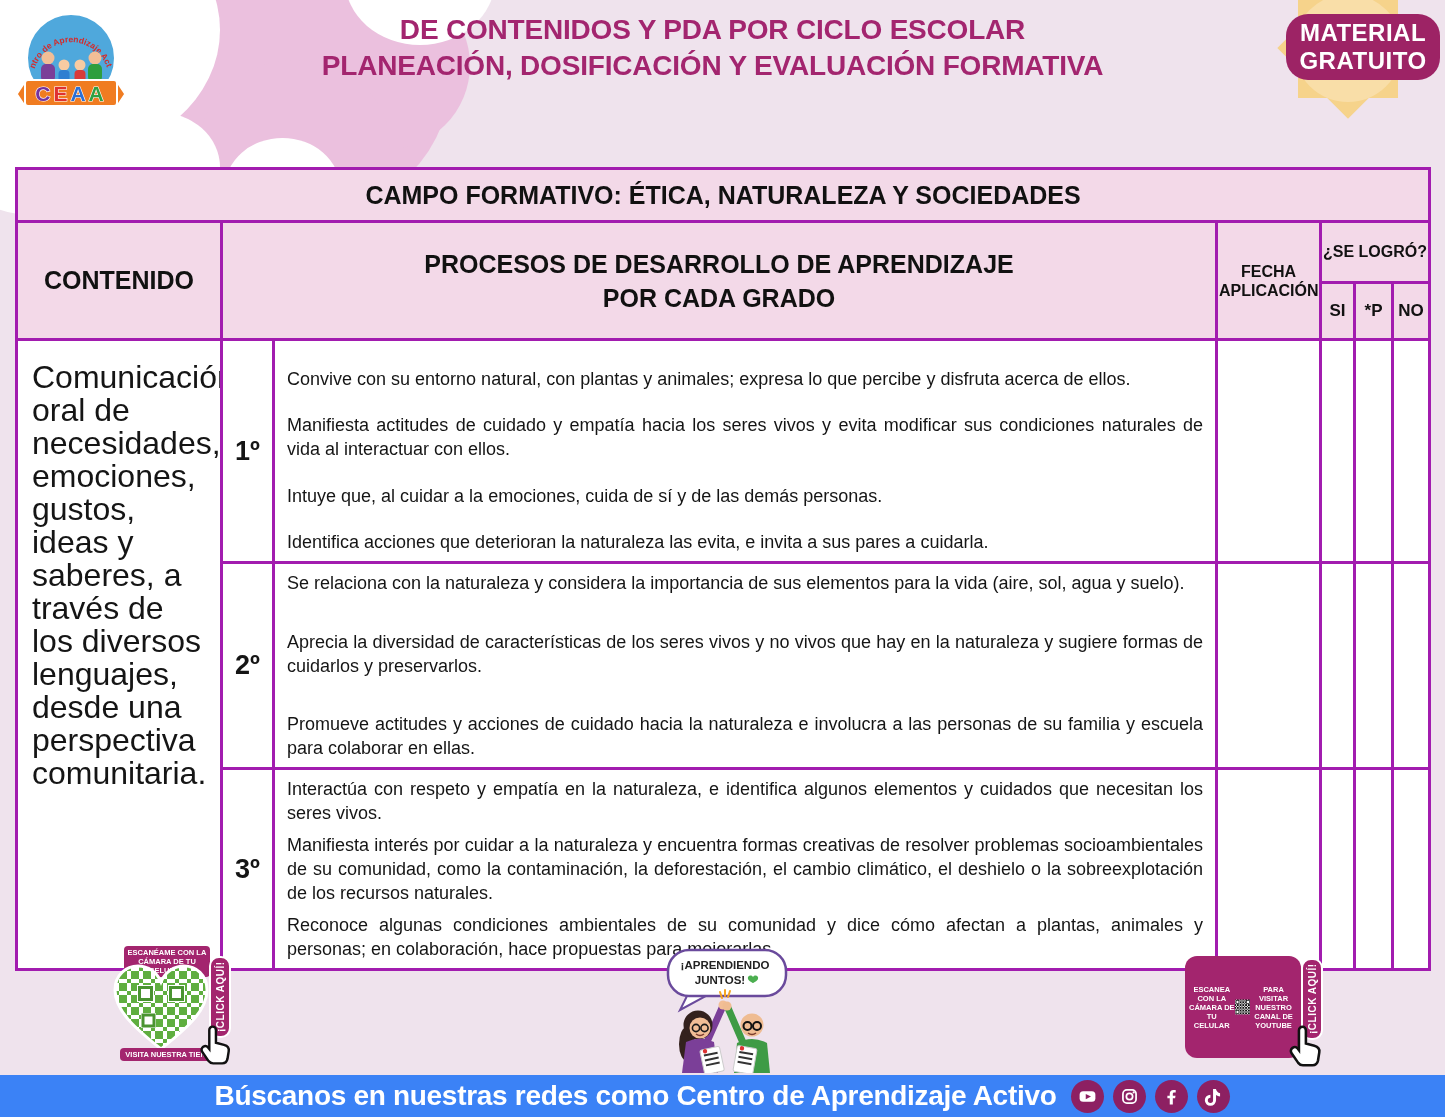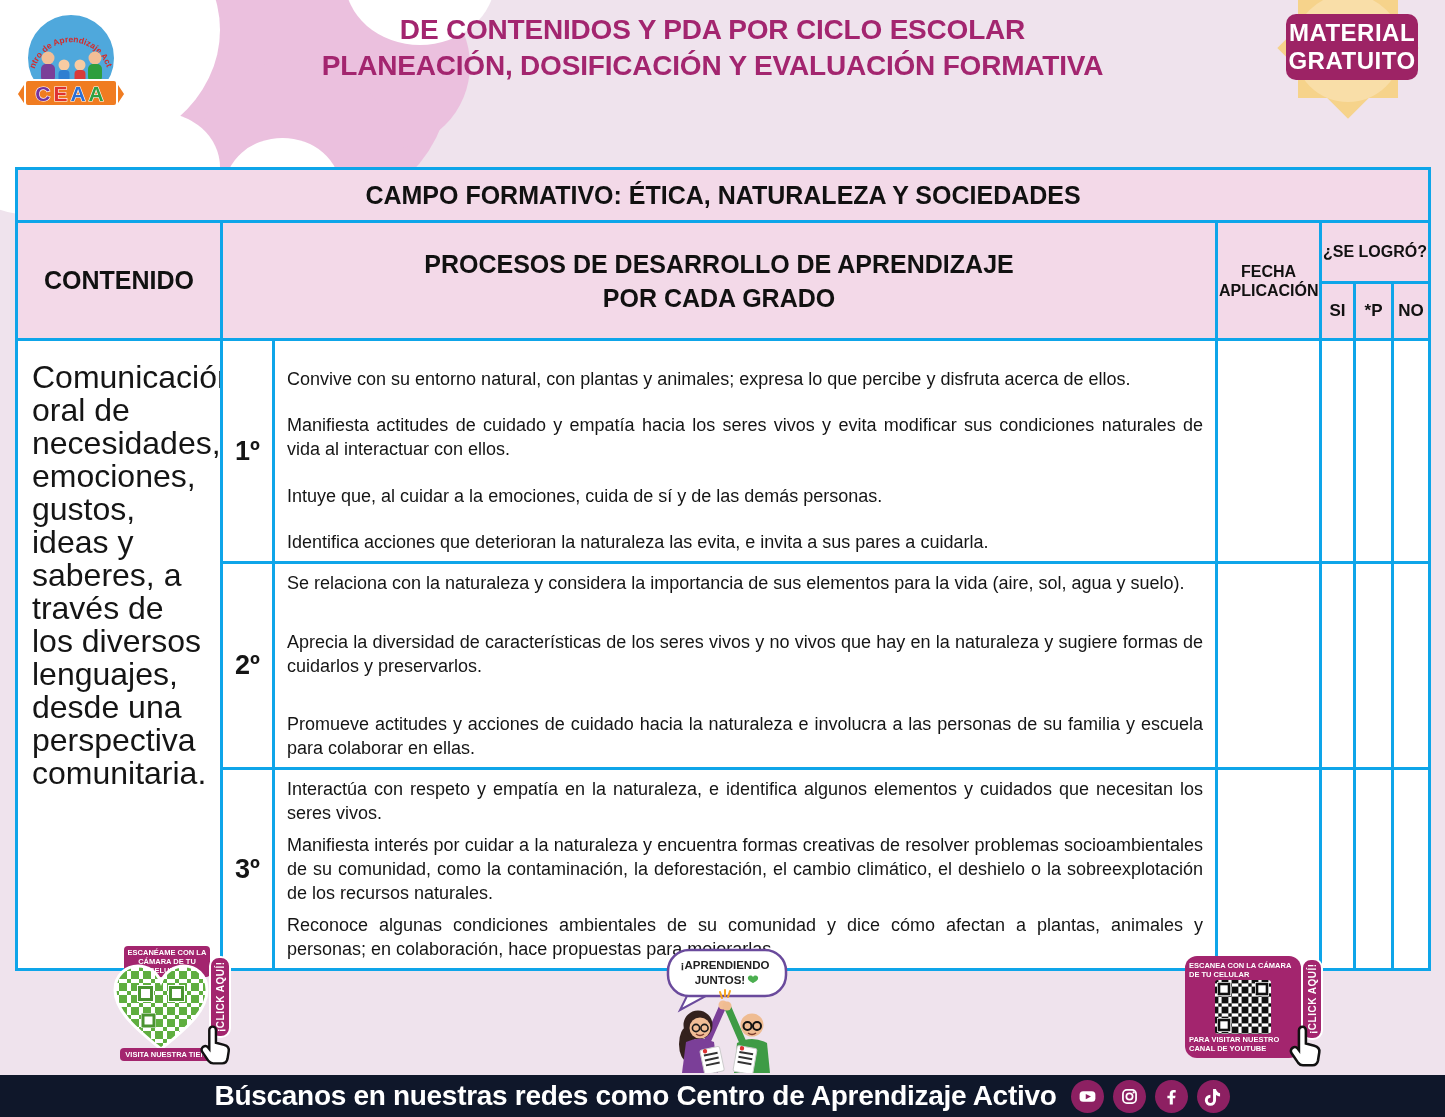--- a/index.html
+++ b/index.html
@@ -11,27 +11,27 @@
   .cloud.pink{background:#EBC0DE;}
   .cloud.white{background:#FFFFFF;}
 
   .logo-card{position:absolute;left:15px;top:8px;width:112px;height:106px;background:#fff;
              border-radius:18px;box-shadow:0 0 0 2px #fff;}
 
   .title{position:absolute;left:150px;right:170px;top:12px;text-align:center;
          color:#A3256F;font-weight:800;font-size:28px;line-height:36px;letter-spacing:-0.2px;}
 
   .sun{position:absolute;left:1268px;top:-32px;width:160px;height:160px;}
-  .badge{position:absolute;left:1286px;top:14px;width:132px;height:66px;background:#9D2365;
-         border-radius:10px;display:flex;flex-direction:column;align-items:center;justify-content:center;
+  .badge{position:absolute;left:1286px;top:14px;width:154px;height:66px;background:#9D2365;
+         border-radius:22px;display:flex;flex-direction:column;align-items:center;justify-content:center;
          color:#fff;font-weight:800;font-size:24px;line-height:28px;letter-spacing:.5px;}
 
   
   table.main{position:absolute;left:15px;top:167px;width:1413px;border-collapse:collapse;table-layout:fixed;}
-  table.main th,table.main td{border:3px solid #0ea5e9;overflow:hidden;}
+  table.main th,table.main td{border:3px solid #a21caf;overflow:hidden;}
   table.main th{background:#F3D9E8;color:#111;}
   .th-campo{height:48px;font-size:25px;font-weight:800;text-align:center;}
   .th-cont{font-size:25px;font-weight:800;text-align:center;}
   .th-proc{font-size:25px;font-weight:800;text-align:center;line-height:34px;}
   .th-fecha{font-size:16px;font-weight:800;text-align:center;line-height:19px;margin-left:16px;}
   .th-logro{height:56px;font-size:16px;font-weight:800;text-align:center;}
   .th-sub{height:52px;font-size:17px;font-weight:800;text-align:center;}
   table.main td{background:#fff;}
   .cell-contenido{vertical-align:top;padding:20px 14px 0 14px;font-size:32px;line-height:33px;}
   .cell-grade{background:#F3D9E8;text-align:center;vertical-align:middle;font-size:27px;font-weight:700;}
@@ -44,26 +44,26 @@
   tr.row1{height:203px;} tr.row2{height:205px;} tr.row3{height:200px;}
 
   
   .qr-block{position:absolute;}
   .qr-label{background:#A3256E;color:#fff;font-weight:700;font-size:7.5px;line-height:9px;
             text-align:center;border-radius:4px;padding:2px 3px;position:absolute;}
   .click-pill{position:absolute;background:#A3256E;border:2px solid #fff;border-radius:10px;
               color:#fff;font-weight:800;font-size:10px;writing-mode:vertical-rl;transform:rotate(180deg);
               display:flex;align-items:center;justify-content:center;letter-spacing:.5px;}
   .hand{position:absolute;}
-  .qr-card{position:absolute;background:#A3256E;border-radius:12px;color:#fff;
-           display:flex;flex-direction:column;align-items:center;justify-content:space-between;
+  .qr-card{position:absolute;background:#A3256E;border-radius:12px;color:#fff;text-align:center;
+           display:flex;flex-direction:row;align-items:center;justify-content:space-between;
            padding:5px 4px;box-sizing:border-box;}
   .qr-card .lbl{font-weight:700;font-size:7.5px;line-height:9px;}
 
-  .banner-bar{position:absolute;left:0;bottom:0;width:1445px;height:42px;background:#0f172a;
+  .banner-bar{position:absolute;left:0;bottom:0;width:1445px;height:42px;background:#3b82f6;
               display:flex;align-items:center;justify-content:center;gap:9px;}
   .banner-bar .txt{color:#fff;font-weight:800;font-size:28px;letter-spacing:-0.3px;margin-right:6px;}
   .soc{width:33px;height:33px;border-radius:50%;background:#8D2062;display:flex;align-items:center;justify-content:center;}
 </style>
 </head>
 <body>
 
 <div class="page">
 
   <div>

